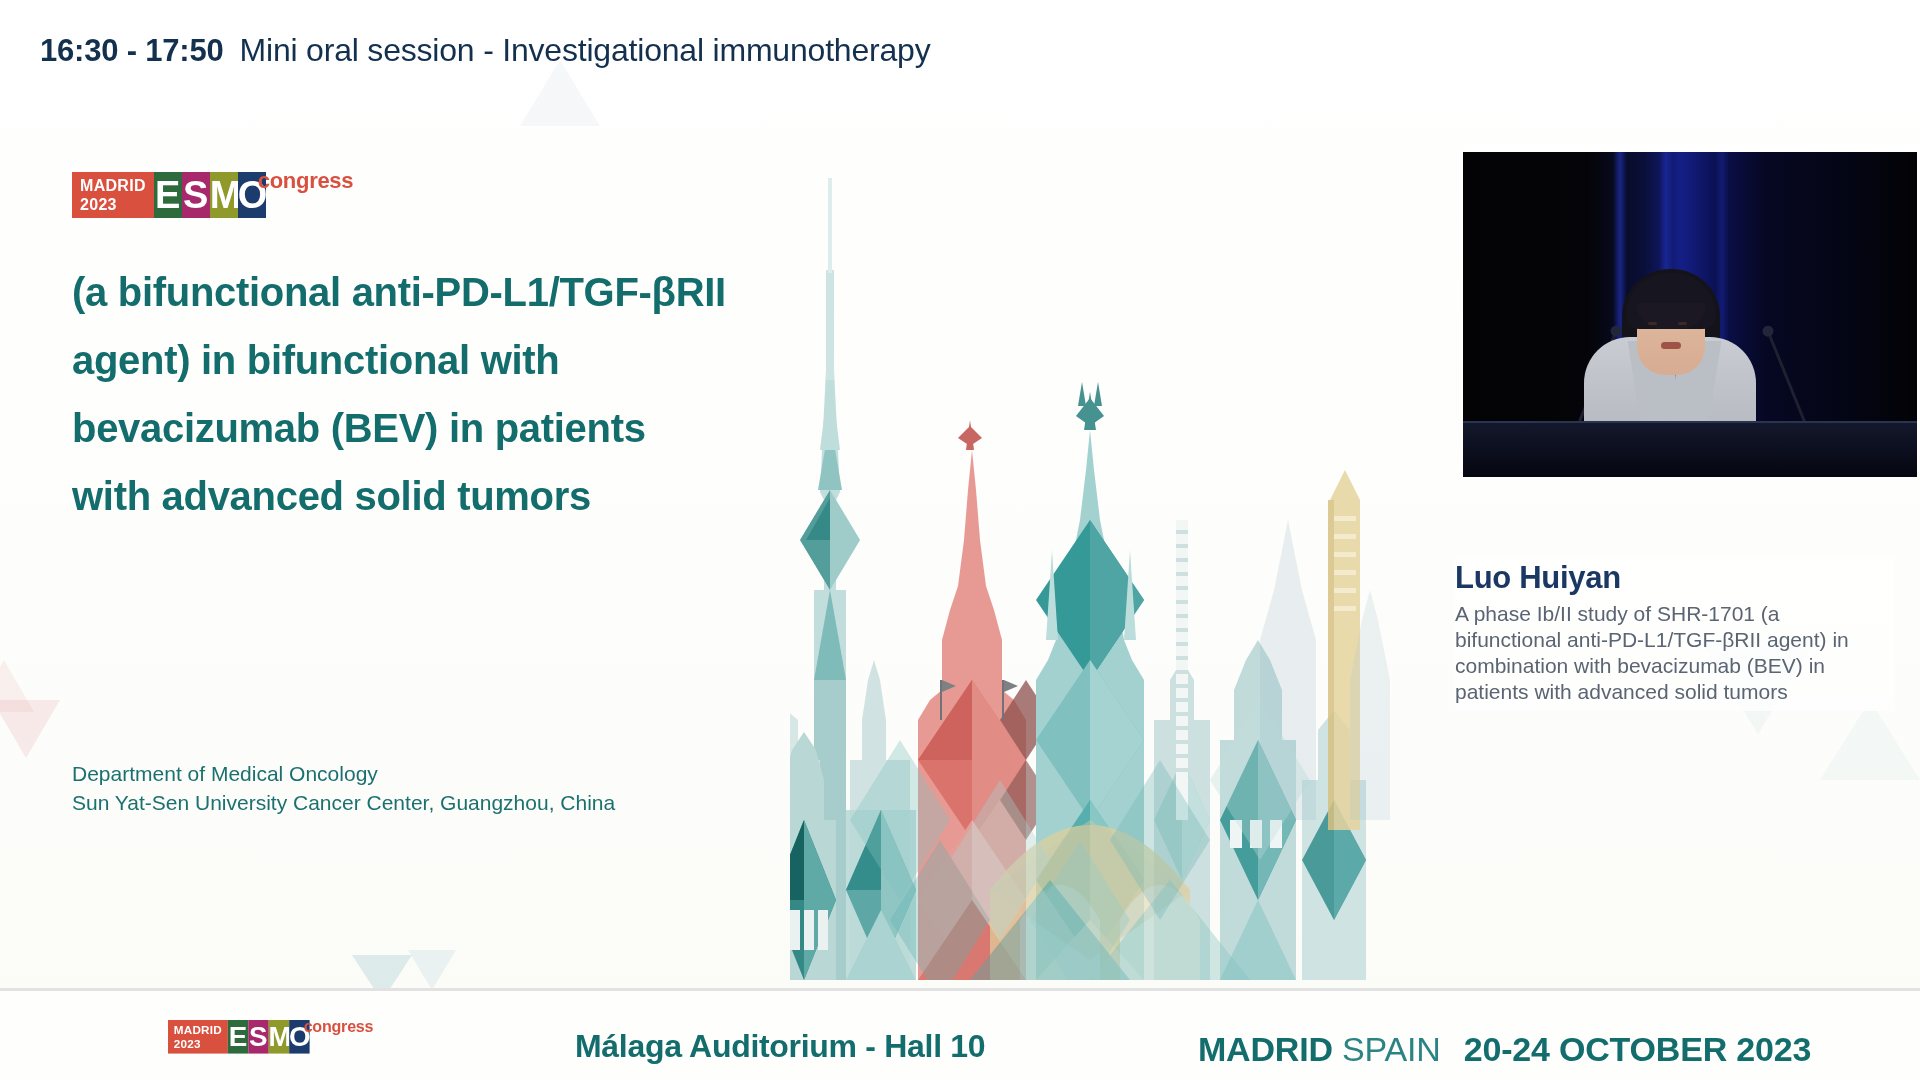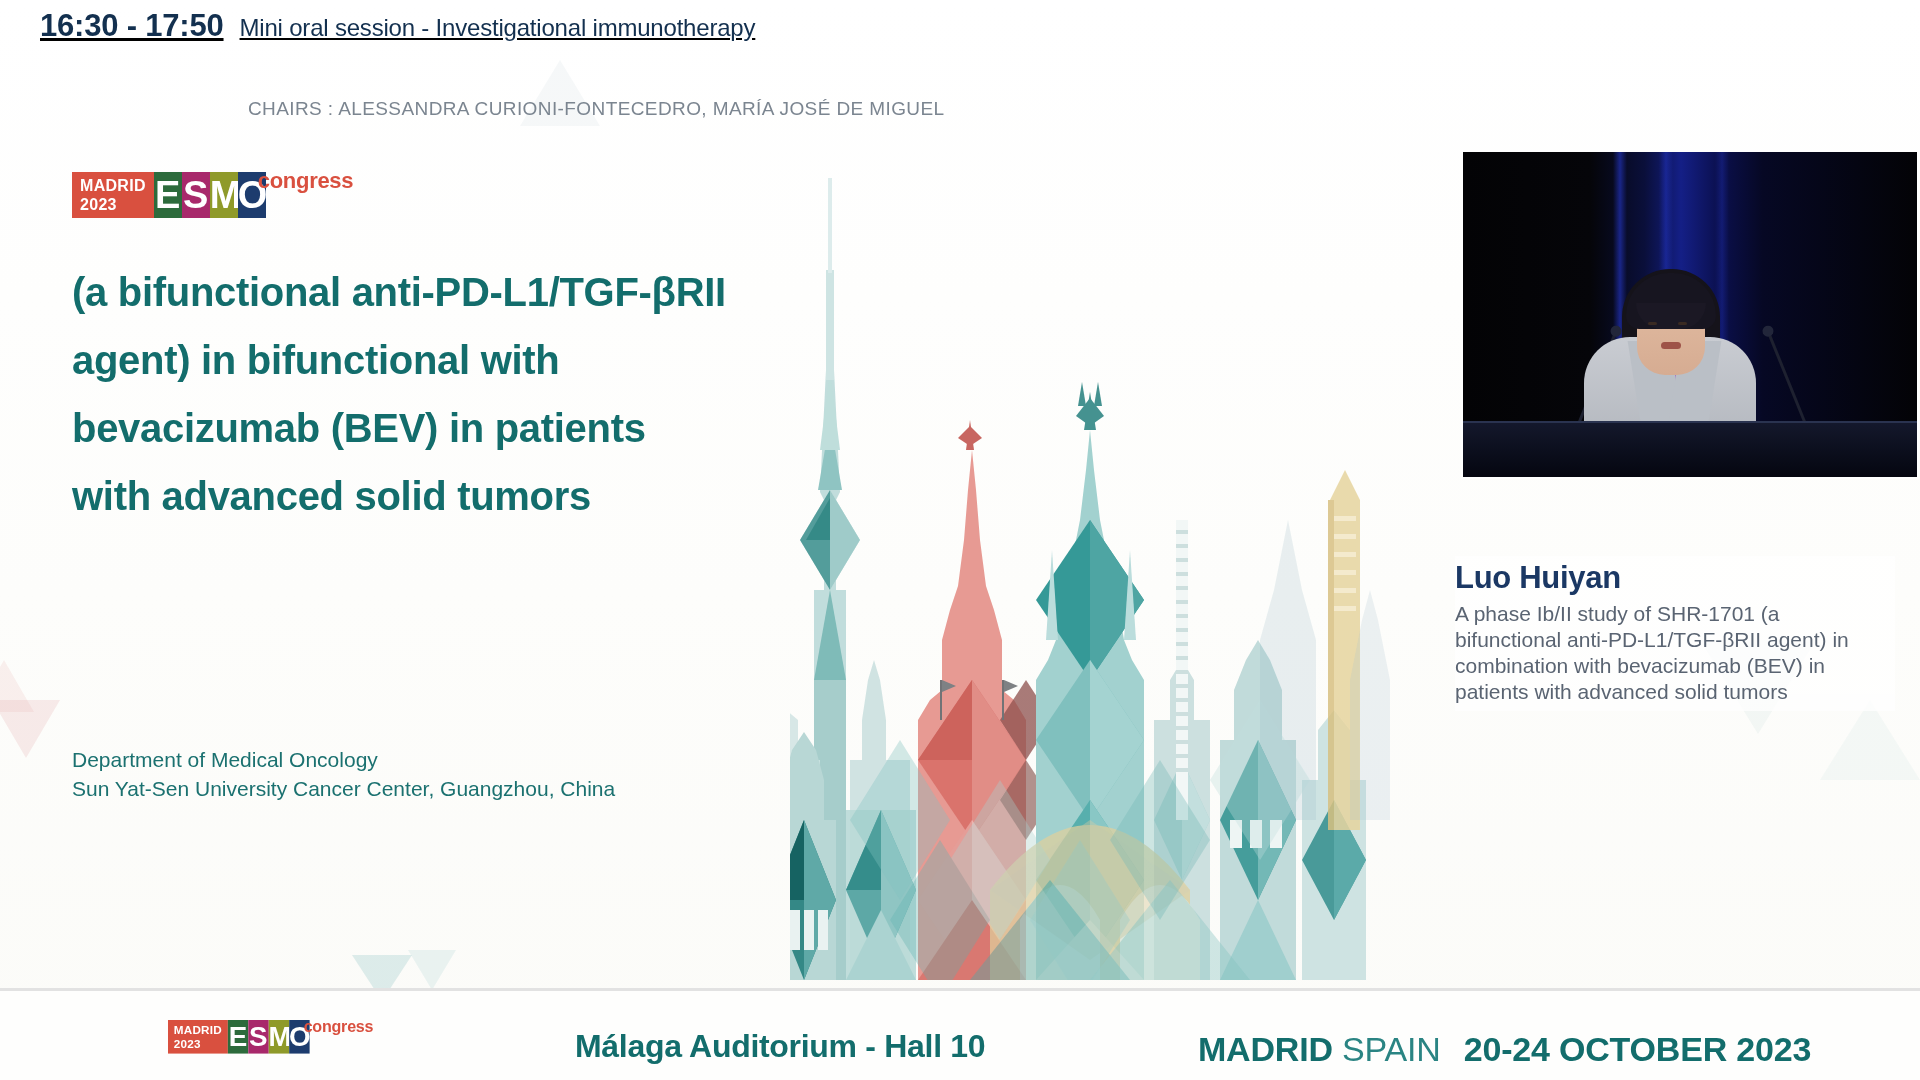--- a/index.html
+++ b/index.html
@@ -17,27 +17,27 @@
     background:linear-gradient(180deg,#ffffff 0%,#fdfdfb 55%,#fbfbf8 100%);
     overflow:hidden;
   }
 
   
   .bg-decor { position:absolute; inset:0; pointer-events:none; z-index:0; }
   .faint-tri { position:absolute; width:0; height:0; }
 
   
   .header { position:absolute; left:0; top:0; width:1920px; height:140px; z-index:6; }
-  .hdr-row { position:absolute; left:40px; top:8px; display:flex; align-items:baseline; gap:16px;text-decoration:underline; }
+  .hdr-row { position:absolute; left:40px; top:32px; display:flex; align-items:baseline; gap:16px; }
   .hdr-time {
     font-size:31px; font-weight:bold; color:#13304f; letter-spacing:-0.2px;
     font-family:"Liberation Sans", sans-serif;
   }
   .hdr-title {
-    font-size:24px; font-weight:400; color:#13304f; letter-spacing:-0.2px;
+    font-size:32px; font-weight:400; color:#13304f; letter-spacing:-0.2px;
   }
   .hdr-chairs {
     position:absolute; left:248px; top:98px;
     font-size:19px; color:#7b8590; letter-spacing:0.4px; font-weight:400;
   }
 
   
   .esmo-logo { position:relative; display:inline-block; height:46px; }
   .esmo-logo .madrid-box {
     display:inline-block; vertical-align:top;
@@ -69,21 +69,21 @@
     font-size:40px; font-weight:bold; color:#136d6c;
     line-height:68px; letter-spacing:-0.3px;
   }
 
   
   .presenter { position:absolute; left:72px; top:745px; z-index:6; }
   .presenter-name {
     font-size:27px; font-weight:bold; color:#136d6c; letter-spacing:-0.2px;
   }
   .presenter-aff {
-    font-size:21px; color:#1b7170; line-height:29px; font-weight:400;
+    font-size:21px; color:#1b7170; line-height:29px; margin-top:14px; font-weight:400;
   }
 
   
   .skyline { position:absolute; left:790px; top:120px; width:680px; height:860px; z-index:2; }
   .skyline svg { display:block; width:100%; height:100%; }
 
   
   .video-panel {
     position:absolute; left:1463px; top:152px; width:454px; height:325px; z-index:8;
     background:#050507; overflow:hidden;
@@ -175,21 +175,20 @@
     <div class="faint-tri" style="left:520px; top:60px; border-left:40px solid transparent; border-right:40px solid transparent; border-bottom:66px solid rgba(180,195,205,.12);"></div>
     <div class="faint-tri" style="left:1700px; top:640px; border-left:58px solid transparent; border-right:58px solid transparent; border-top:94px solid rgba(160,200,200,.10);"></div>
     <div class="faint-tri" style="left:1820px; top:700px; border-left:50px solid transparent; border-right:50px solid transparent; border-bottom:80px solid rgba(160,200,200,.09);"></div>
   </div>
 
   <div class="header">
     <div class="hdr-row">
       <div class="hdr-time">16:30 - 17:50</div>
       <div class="hdr-title">Mini oral session - Investigational immunotherapy</div>
     </div>
-    <div class="hdr-chairs">CHAIRS : ALESSANDRA CURIONI-FONTECEDRO, MARÍA JOSÉ DE MIGUEL</div>
   </div>
 
   <div class="main-logo">
     <div class="esmo-logo">
       <span class="madrid-box">
         <span>MADRID</span><br>
         <span>2023</span>
       </span><span class="letters"><span class="l-e">E</span><span class="l-s">S</span><span class="l-m">M</span><span class="l-o">O</span></span>
       <span class="congress">congress</span>
     </div>

